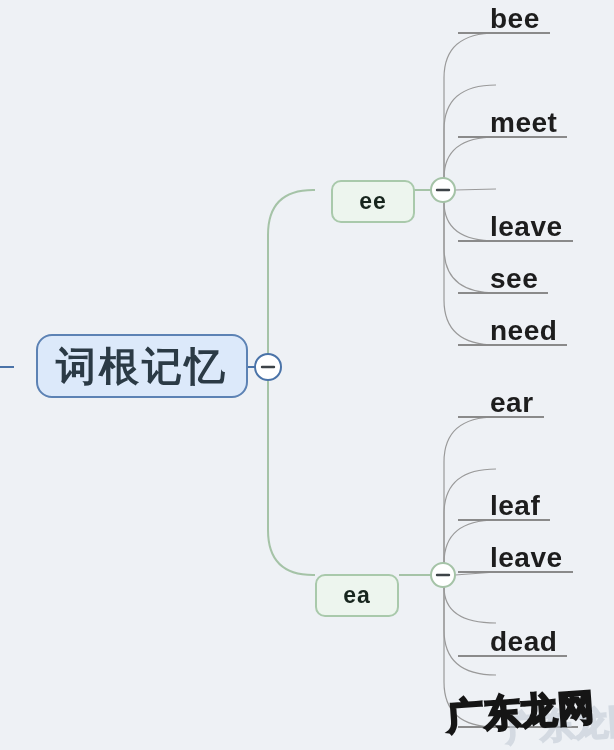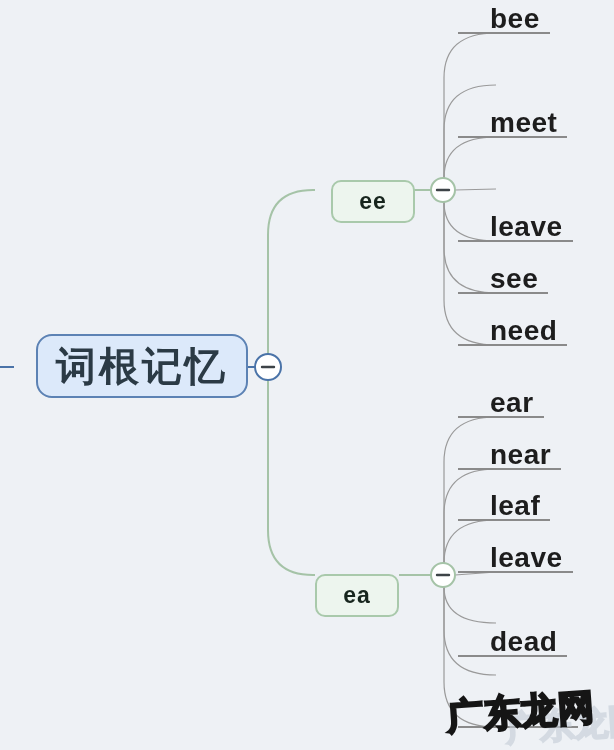--- a/index.html
+++ b/index.html
@@ -119,21 +119,20 @@
   <div class="node node-branch node-ee">ee</div>
   <div class="node node-branch node-ea">ea</div>
 
   <div class="leaf" style="top:5px">bee</div>
   <div class="leaf" style="top:109px">meet</div>
   <div class="leaf" style="top:213px">leave</div>
   <div class="leaf" style="top:265px">see</div>
   <div class="leaf" style="top:317px">need</div>
 
   <div class="leaf" style="top:389px">ear</div>
-  <div class="leaf" style="top:441px">near</div>
   <div class="leaf" style="top:492px">leaf</div>
   <div class="leaf" style="top:544px">leave</div>
   <div class="leaf" style="top:628px">dead</div>
   <div class="leaf leaf-empty" style="top:699px"></div>
 
   <div class="watermark watermark-ghost">广东龙网</div>
   <div class="watermark watermark-main">广东龙网</div>
 
 </div>
 

